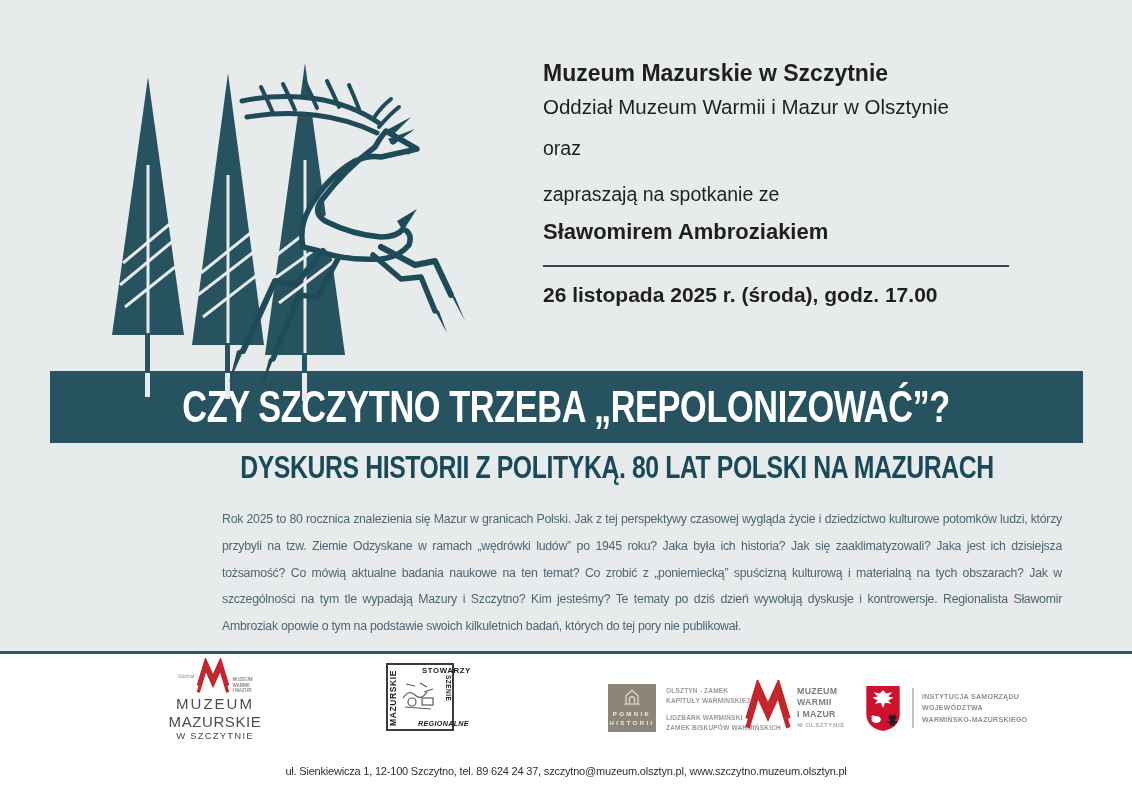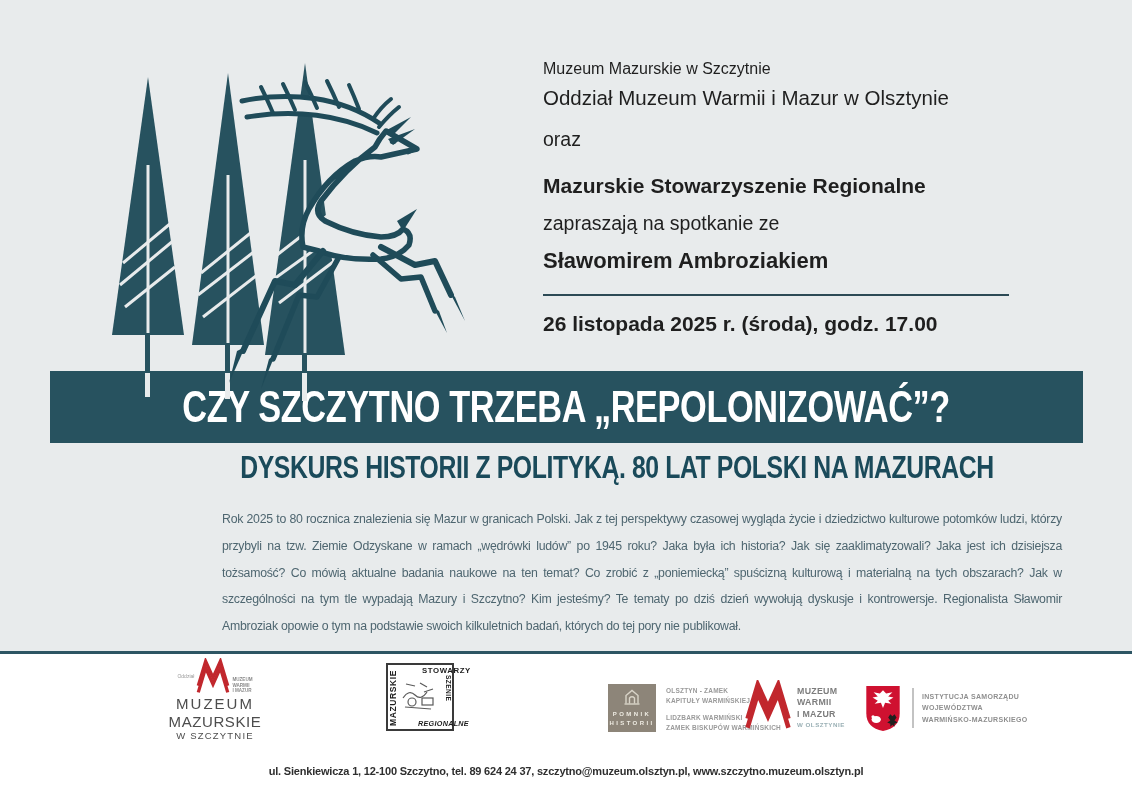--- a/index.html
+++ b/index.html
@@ -6,21 +6,21 @@
   .page{position:relative;width:1132px;height:800px;overflow:hidden;background:#ffffff;
         font-family:"Liberation Sans","DejaVu Sans",sans-serif;}
   .poster{position:absolute;left:0;top:0;width:1132px;height:651px;background:#e8ebec;}
   .rule{position:absolute;left:0;top:651px;width:1132px;height:3px;background:#2d5563;}
 
   
   .illustration{position:absolute;left:85px;top:55px;width:420px;height:350px;z-index:3;}
 
   
   .invite{position:absolute;left:543px;top:60px;width:480px;color:#1f1f1f;z-index:2;}
-  .inv-title{font-size:16px;font-weight:normal;margin:0 0 8px;}
+  .inv-title{font-size:23px;font-weight:bold;margin:0 0 8px;}
   .inv-sub{font-size:20.5px;margin:0 0 18px;}
   .inv-oraz{font-size:19.5px;margin:0 0 23px;}
   .inv-org2{font-size:21px;font-weight:bold;margin:0 0 14px;}
   .inv-line{font-size:19.5px;margin:0 0 13px;}
   .inv-speaker{font-size:22px;font-weight:bold;margin:0 0 20px;}
   .inv-rule{border:none;border-top:2px solid #2c4a55;width:466px;margin:0 0 16px;}
   .inv-date{font-size:21px;font-weight:bold;}
 
   
   .banner{position:absolute;left:50px;top:371px;width:1033px;height:72px;background:#27525f;
@@ -64,21 +64,21 @@
   .mwm-texts{font-size:8.8px;font-weight:bold;color:#7d7d7d;line-height:1.3;letter-spacing:0.3px;padding-top:6px;}
   .mwm-sub{font-size:6.2px;color:#9ab0b5;letter-spacing:0.5px;margin-top:1px;}
 
   .logo-woj{position:absolute;left:864px;top:30px;display:flex;align-items:center;}
   .woj-divider{width:2px;height:40px;background:#c3c3c3;margin:0 8px 0 10px;}
   .woj-texts{font-size:7px;font-weight:bold;color:#8f8f8f;line-height:1.6;letter-spacing:0.3px;}
 
   .footer-line1{position:absolute;left:0;top:95px;width:1132px;text-align:center;
                 font-size:11.5px;font-weight:bold;color:#2f2f2f;letter-spacing:-0.2px;}
   .footer-line2{position:absolute;left:0;top:111px;width:1132px;text-align:center;
-                font-size:11px;font-weight:bold;color:#2f2f2f;letter-spacing:-0.2px;}
+                font-size:11px;font-weight:normal;color:#2f2f2f;letter-spacing:-0.2px;}
 </style>
 </head>
 <body>
 
 <div class="page">
 
   <div class="poster"></div>
 
   <svg class="illustration" viewBox="0 0 420 350" aria-hidden="true">
 
@@ -141,21 +141,20 @@
         <polygon points="348,252 362,278 354,256"></polygon>
         <circle cx="308" cy="86" r="3.3"></circle>
       </g>
     </g>
   </svg>
 
   <div class="invite">
     <div class="inv-title">Muzeum Mazurskie w Szczytnie</div>
     <div class="inv-sub">Oddział Muzeum Warmii i Mazur w Olsztynie</div>
     <div class="inv-oraz">oraz</div>
-    <div class="inv-org2">Mazurskie Stowarzyszenie Regionalne</div>
     <div class="inv-line">zapraszają na spotkanie ze</div>
     <div class="inv-speaker">Sławomirem Ambroziakiem</div>
     <hr class="inv-rule">
     <div class="inv-date">26 listopada 2025 r. (środa), godz. 17.00</div>
   </div>
 
   <div class="banner">
     <div class="banner-text"><span class="condensed">CZY SZCZYTNO TRZEBA „REPOLONIZOWAĆ”?</span></div>
   </div>
 

